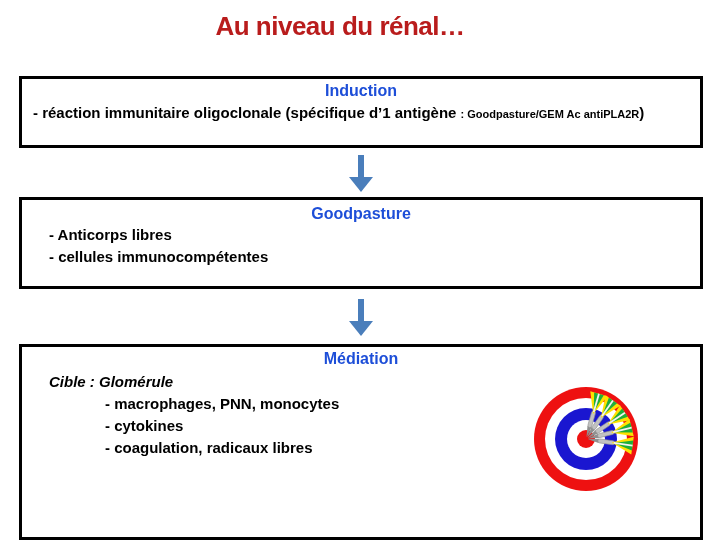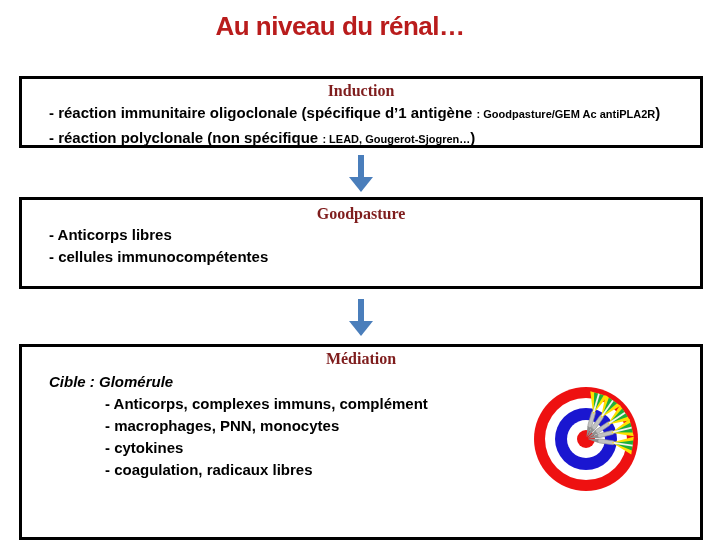--- a/index.html
+++ b/index.html
@@ -10,24 +10,24 @@
   .title{
     position:absolute;left:0;top:11px;width:680px;margin:0;
     text-align:center;font-size:26px;font-weight:bold;color:#b91c1c;
     letter-spacing:-0.5px;
   }
   .box{
     position:absolute;left:19px;width:684px;box-sizing:border-box;
     border:3px solid #000;background:#fff;font-weight:bold;
   }
   .box-heading{
-    text-align:center;font-size:16px;line-height:20px;color:#7f1d1d;padding-top:2px;font-family:Liberation Serif, serif;
+    text-align:center;font-size:16px;line-height:20px;color:#1d4ed8;padding-top:2px;
   }
   .box1{top:76px;height:72px;}
-  .box1 .line{font-size:15px;line-height:23px;padding-left:27px;white-space:nowrap;}
+  .box1 .line{font-size:15px;line-height:23px;padding-left:11px;white-space:nowrap;}
   .small-note{font-size:11px;}
   .box2{top:197px;height:92px;}
   .box2 .box-heading{padding-top:4px;}
   .box2 .line{font-size:15px;line-height:22px;padding-left:27px;}
   .box3{top:344px;height:196px;}
   .box3 .cible{font-size:15px;line-height:22px;padding-left:27px;padding-top:2px;font-style:italic;}
   .box3 .item{font-size:15px;line-height:22px;padding-left:83px;}
   .flow-arrow{position:absolute;left:348px;width:26px;height:38px;}
   .arrow1{top:155px;}
   .arrow2{top:299px;}
@@ -36,21 +36,20 @@
 </head>
 <body>
 
 <div class="slide">
 
   <h1 class="title">Au niveau du rénal…</h1>
 
   <div class="box box1">
     <div class="box-heading">Induction</div>
     <div class="line"><span>- réaction immunitaire oligoclonale (spécifique d’1 antigène </span><span class="small-note">: Goodpasture/GEM Ac antiPLA2R</span><span>)</span></div>
-    <div class="line"><span>- réaction polyclonale (non spécifique </span><span class="small-note">: LEAD, Gougerot-Sjogren…</span><span>)</span></div>
   </div>
 
   <svg class="flow-arrow arrow1" viewBox="0 0 26 38" xmlns="http://www.w3.org/2000/svg">
     <rect x="10" y="0" width="6" height="23" fill="#4A7EBB"></rect>
     <polygon points="1,22 25,22 13,37" fill="#4A7EBB"></polygon>
   </svg>
 
   <div class="box box2">
     <div class="box-heading">Goodpasture</div>
     <div class="line">- Anticorps libres</div>
@@ -58,21 +57,20 @@
   </div>
 
   <svg class="flow-arrow arrow2" viewBox="0 0 26 38" xmlns="http://www.w3.org/2000/svg">
     <rect x="10" y="0" width="6" height="23" fill="#4A7EBB"></rect>
     <polygon points="1,22 25,22 13,37" fill="#4A7EBB"></polygon>
   </svg>
 
   <div class="box box3">
     <div class="box-heading">Médiation</div>
     <div class="cible">Cible : Glomérule</div>
-    <div class="item">- Anticorps, complexes immuns, complément</div>
     <div class="item">- macrophages, PNN, monocytes</div>
     <div class="item">- cytokines</div>
     <div class="item">- coagulation, radicaux libres</div>
   </div>
 
   <svg class="dartboard" viewBox="-57 -55 114 111" xmlns="http://www.w3.org/2000/svg">
     <circle cx="0" cy="0" r="52" fill="#EE1111"></circle>
     <circle cx="0" cy="0" r="41" fill="#ffffff"></circle>
     <circle cx="0" cy="0" r="31" fill="#1A16D0"></circle>
     <circle cx="0" cy="0" r="19" fill="#ffffff"></circle>

